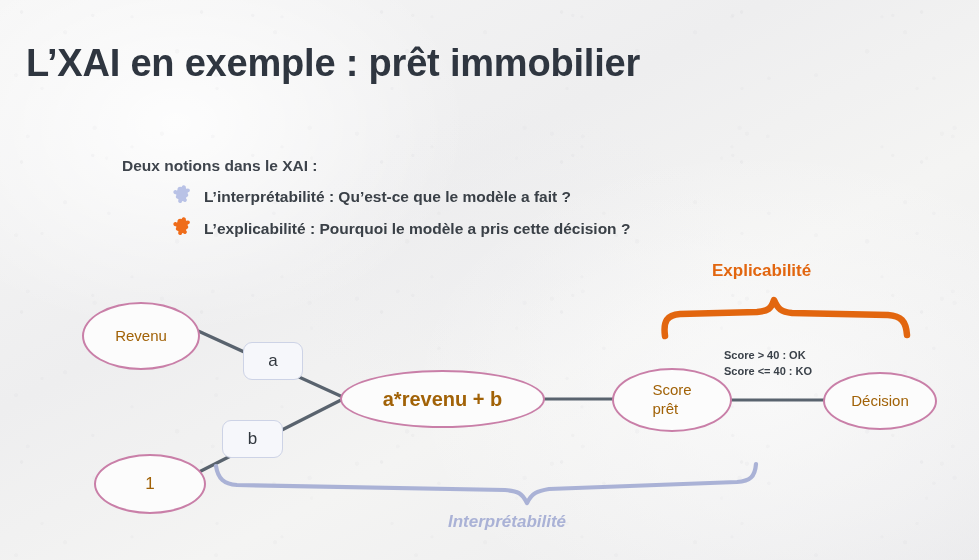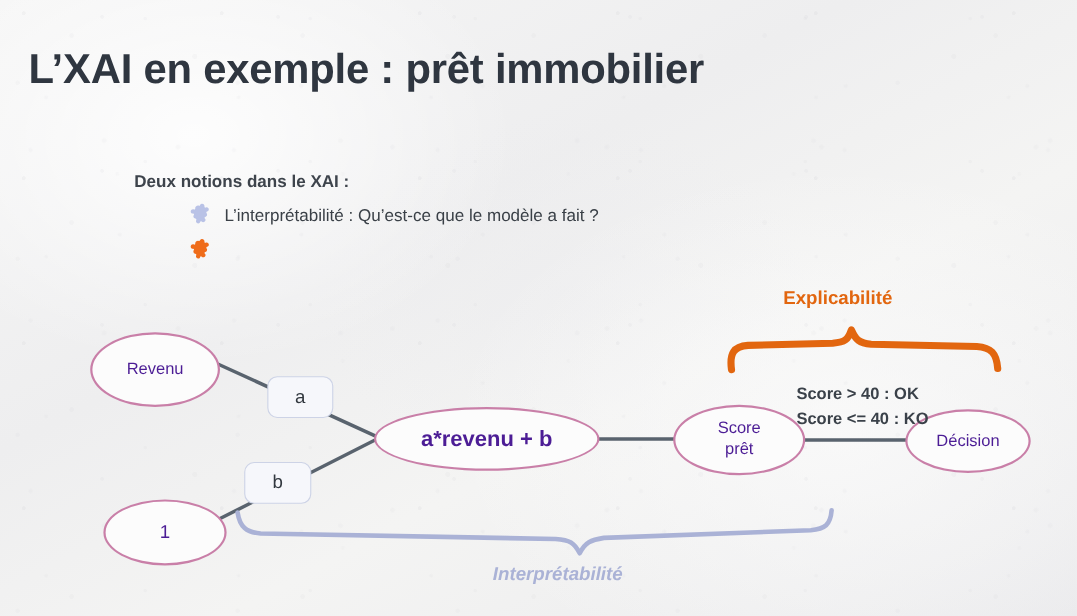--- a/index.html
+++ b/index.html
@@ -81,40 +81,40 @@
     white-space: nowrap;
   }
   .bullet-icon {
     width: 26px;
     height: 26px;
     margin-right: 8px;
     margin-left: 48px;
     flex: 0 0 auto;
   }
   .bullet-text {
-    font-weight: normal;
+    font-weight: bold;
     font-size: 15.5px;
     color: #3a4047;
   }
 
   
   #diagram {
     position: absolute;
     inset: 0;
   }
   .node {
     position: absolute;
     border: 2.2px solid #c97fa8;
     border-radius: 50%;
     background: #fcfcfc;
     display: flex;
     align-items: center;
     justify-content: center;
-    text-align: center;
-    color: #4c1d95;
+    text-align: left;
+    color: #a16207;
     font-size: 15px;
     line-height: 1.25;
     box-sizing: border-box;
   }
   #node-revenu   { left: 82px;  top: 302px; width: 118px; height: 68px; }
   #node-one      { left: 94px;  top: 454px; width: 112px; height: 60px; font-size: 17px; }
   #node-formula  { left: 340px; top: 370px; width: 205px; height: 58px; font-weight: bold; font-size: 20px; }
   #node-score    { left: 612px; top: 368px; width: 120px; height: 64px; }
   #node-decision { left: 823px; top: 372px; width: 114px; height: 58px; }
 
@@ -131,21 +131,21 @@
     box-sizing: border-box;
     z-index: 4;
   }
   #param-a { left: 243px; top: 342px; width: 60px; height: 38px; }
   #param-b { left: 222px; top: 420px; width: 61px; height: 38px; }
 
   #score-rule {
     position: absolute;
     left: 724px;
     top: 348px;
-    font-size: 15px;
+    font-size: 11px;
     font-weight: bold;
     color: #3a4149;
     line-height: 1.45;
     white-space: nowrap;
   }
 
   #label-explicabilite {
     position: absolute;
     left: 712px;
     top: 261px;
@@ -184,20 +184,21 @@
       </span>
       <span class="bullet-text">L’interprétabilité : Qu’est-ce que le modèle a fait ?</span>
     </div>
 
     <div class="bullet-row">
       <span class="bullet-icon">
         <svg viewBox="0 0 64 64" width="26" height="26" aria-hidden="true">
           <path fill="#ef6c1a" d="M25 7c-4 0-7 3-6.6 6.8.2 2-1.4 2.6-2.7 1.9-3.2-1.8-7 .4-7.4 4-.3 3.2 2.2 5.6 5.2 5.4 2-.2 2.8 1.6 1.8 2.9-2.3 3-.6 7.3 3.2 8.1 2.1.4 3 1.9 2.2 3.3-1.9 3.3.4 7.4 4.2 7.6 2.6.2 4-1.6 4.4-3.3.4-1.9 2.3-2.3 3.4-1.1 2.6 2.8 7 1.8 8.4-1.6.9-2.2.2-4-1-5-1.5-1.2-1-3.2.8-3.6 3.8-.9 5.4-5.2 3-8.2-1.2-1.5-.6-3.2 1.1-3.6 3.7-.8 5.2-5.3 2.6-8-1.7-1.8-3.9-1.9-5.5-1.1-1.7.8-3.3-.5-3-2.3.6-3.7-2.6-6.8-6.3-6.2-2 .3-3.1 1.7-3.6 3.1-.6 1.8-2.7 2.1-3.9.7C28.3 7.8 26.8 7 25 7z"></path>
         </svg>
       </span>
+      <span class="bullet-text">L’explicabilité : Pourquoi le modèle a pris cette décision ?</span>
     </div>
   </div>
 
   <svg id="diagram" viewBox="0 0 979 560" width="979" height="560">
 
     <line x1="196" y1="330" x2="345" y2="398" stroke="#59636e" stroke-width="3.2" stroke-linecap="round"></line>
 
     <line x1="197" y1="473" x2="345" y2="398" stroke="#59636e" stroke-width="3.2" stroke-linecap="round"></line>
 
     <line x1="545" y1="399" x2="614" y2="399" stroke="#59636e" stroke-width="3.2" stroke-linecap="round"></line>

